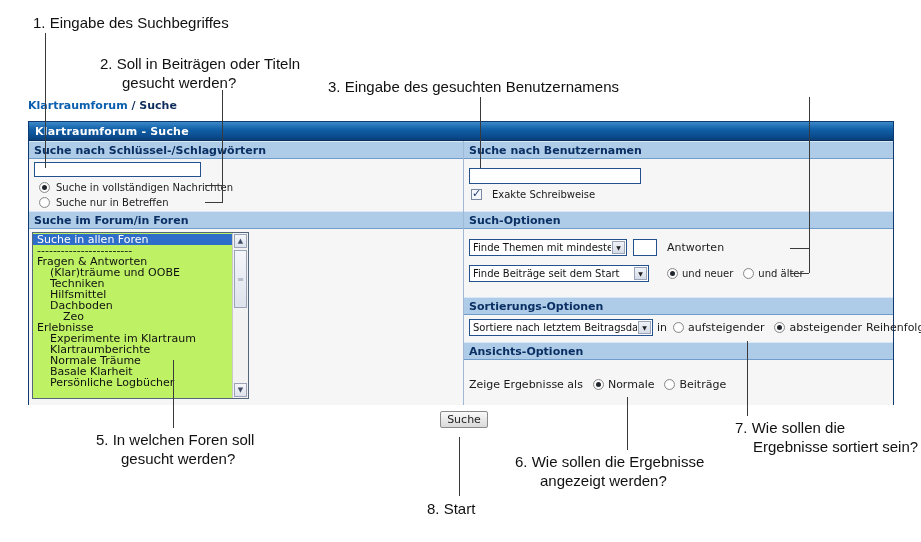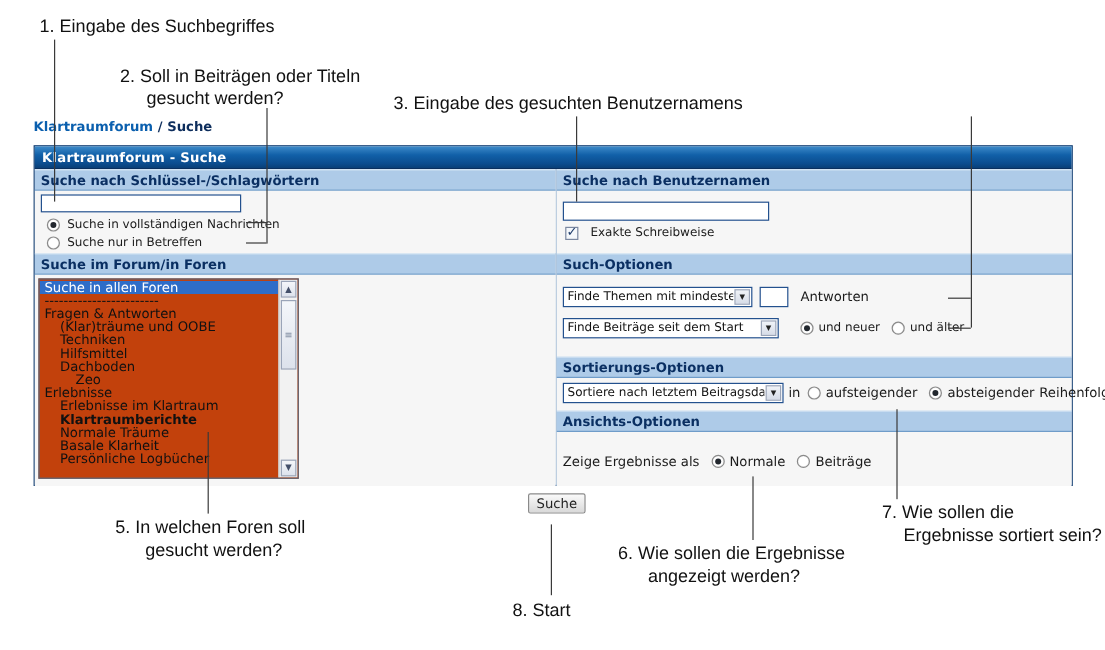--- a/index.html
+++ b/index.html
@@ -68,21 +68,21 @@
   }
   .sel .sel-txt { font-size:10px; color:#111; padding:2px 3px 0 3px; white-space:nowrap; overflow:hidden; }
   .sel .sel-btn {
     width:14px; background:linear-gradient(#f0f3f8,#d6dce8); border-left:1px solid #23518e;
     display:flex; align-items:center; justify-content:center; font-size:6px; color:#222;
     margin:1px; border:1px solid #9aa4b8; width:13px;
   }
   
   #forum-list {
     position:absolute; left:3px; top:3px; width:217px; height:167px;
-    background:#c2410c; border:1px solid #54667e; overflow:hidden; font-size:11px;
+    background:#bef264; border:1px solid #54667e; overflow:hidden; font-size:11px;
   }
   .list-inner { position:absolute; left:0; top:1px; right:16px; bottom:0; overflow:hidden; }
   .list-item { height:11px; line-height:11px; padding-left:4px; color:#111; white-space:nowrap; }
   .list-item.selected { background:#2e6dc8; color:#fff; }
   .sbar {
     position:absolute; top:0; right:0; bottom:0; width:16px;
     background:#f2f2f2; border-left:1px solid #c9c9c9;
   }
   .sb-btn {
     position:absolute; left:1px; right:1px; height:14px;
@@ -188,23 +188,23 @@
                 <div class="list-item" style="padding-left: 17px;">Techniken</div>
 
                 <div class="list-item" style="padding-left: 17px;">Hilfsmittel</div>
 
                 <div class="list-item" style="padding-left: 17px;">Dachboden</div>
 
                 <div class="list-item" style="padding-left: 30px;">Zeo</div>
 
                 <div class="list-item">Erlebnisse</div>
 
-                <div class="list-item" style="padding-left: 17px;">Erlebnisse im Klartraum</div>
-
-                <div class="list-item" style="padding-left: 17px; font-weight: bold;">Klartraumberichte</div>
+                <div class="list-item" style="padding-left: 17px;">Experimente im Klartraum</div>
+
+                <div class="list-item" style="padding-left: 17px;">Klartraumberichte</div>
 
                 <div class="list-item" style="padding-left: 17px;">Normale Träume</div>
 
 
                 <div class="list-item" style="padding-left: 17px;">Basale Klarheit</div>
 
                 <div class="list-item" style="padding-left: 17px;">Persönliche Logbücher</div>
               </div>
             <div class="sbar">
               <div class="sb-btn sb-up">▲</div>

